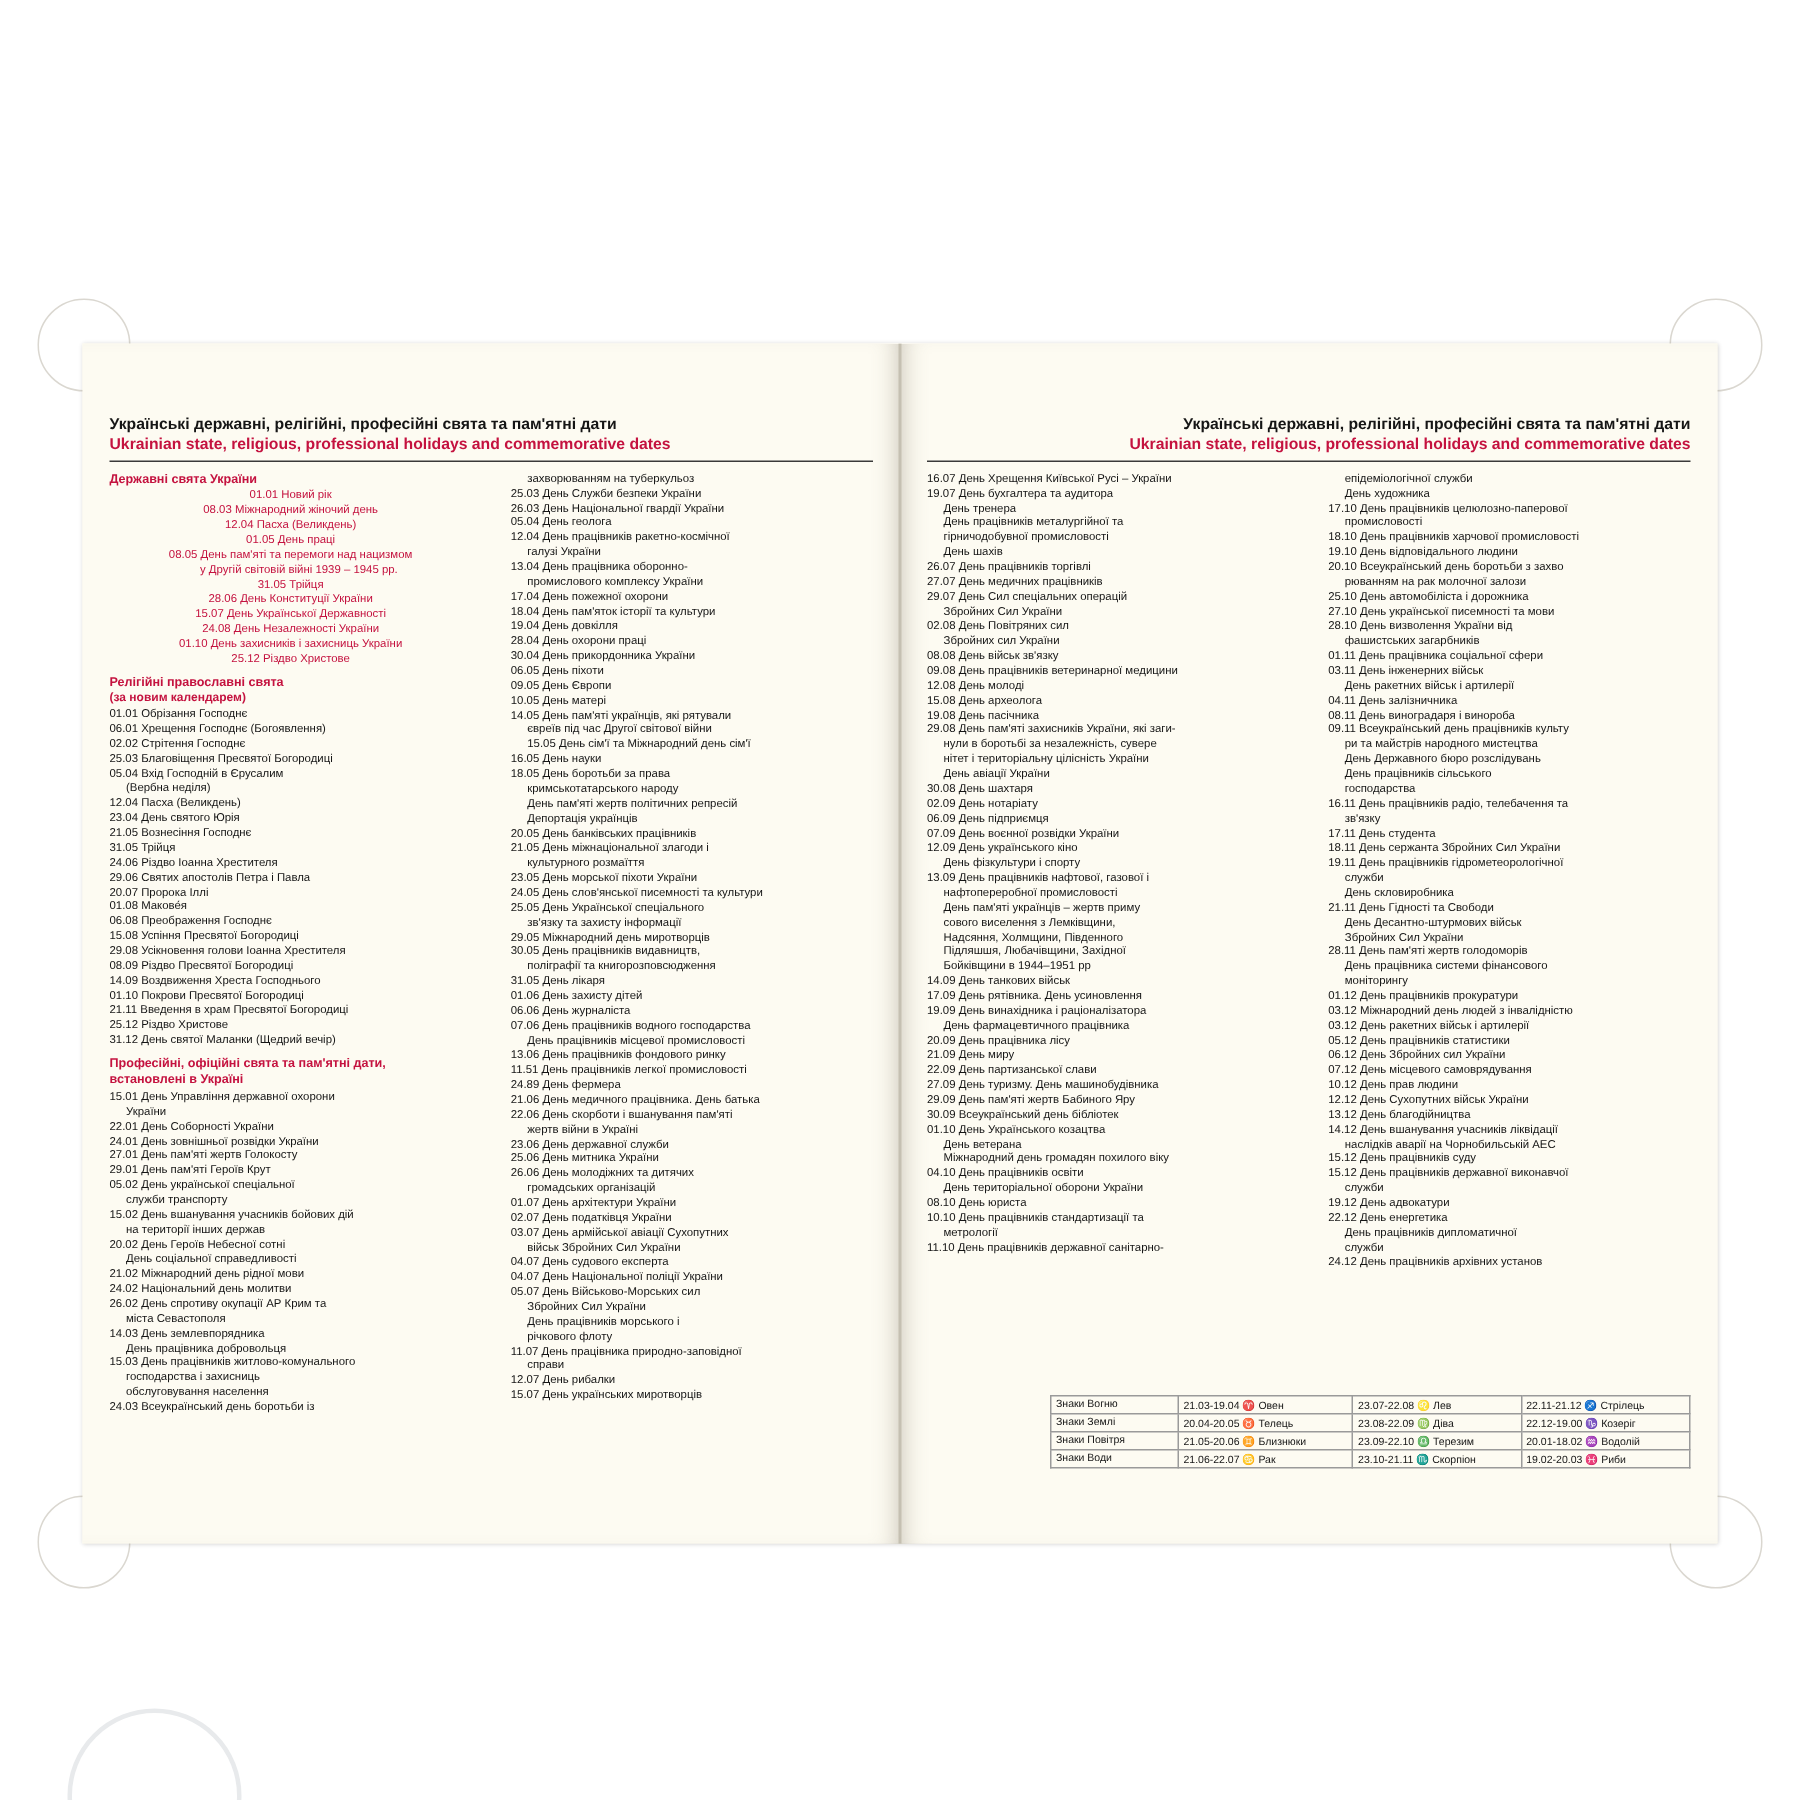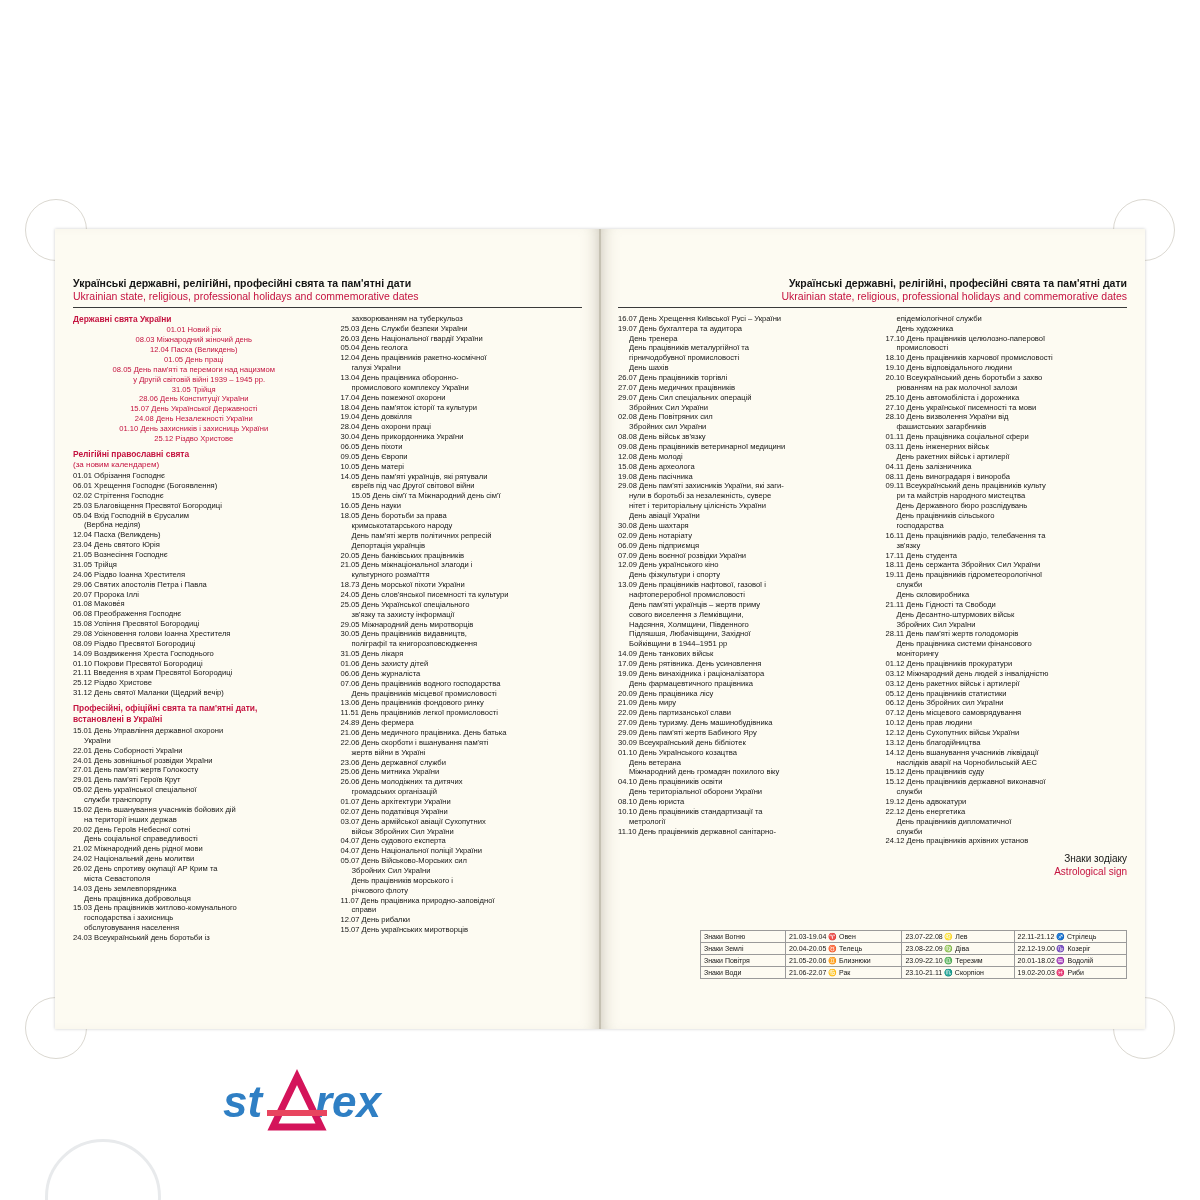--- a/index.html
+++ b/index.html
@@ -19,30 +19,30 @@
   .corner{position:absolute;width:60px;height:60px;border:1px solid rgba(150,140,120,.35);border-radius:50%;}
   .corner.tl{left:-30px;top:-30px;}
   .corner.tr{right:-30px;top:-30px;}
   .corner.bl{left:-30px;bottom:-30px;}
   .corner.br{right:-30px;bottom:-30px;}
 
   .inner{position:absolute;left:18px;right:18px;top:48px;bottom:10px;}
 
   .hdr{font-size:10.5px;color:#151515;line-height:1.28;}
   .hdr .uk{font-weight:600;}
-  .hdr .en{color:#c4123f;font-weight:400;}
+  .hdr .en{color:#c4123f;font-weight:700;}
   .page.right .hdr{text-align:right;}
 
   .rule{height:1px;background:#3a3a3a;margin-top:3px;margin-bottom:6px;}
 
   .cols{display:flex;gap:26px;}
   .col{width:50%;}
 
   .secttl{color:#c4123f;font-size:8.4px;font-weight:700;line-height:1.25;margin-bottom:1px;}
-  .secttl.sub{font-weight:400;font-size:8px;}
+  .secttl.sub{font-weight:700;font-size:8px;}
 
   ul.list{list-style:none;margin:0;padding:0;}
   ul.list li{font-size:7.6px;line-height:1.3;color:#151515;margin:0;padding:0;
              text-indent:-11px;padding-left:11px;}
   ul.list li.red{color:#c4123f;text-align:center;}
   ul.list li.cont{text-indent:0;padding-left:11px;}
   .gap{height:5px;}
 
   
   .zodiac-head{text-align:right;font-size:10px;line-height:1.3;margin-top:6px;}
@@ -181,21 +181,21 @@
                 <li class="cont">євреїв під час Другої світової війни</li>
                 <li class="cont">15.05 День сім'ї та Міжнародний день сім'ї</li>
                 <li>16.05 День науки</li>
                 <li>18.05 День боротьби за права</li>
                 <li class="cont">кримськотатарського народу</li>
                 <li class="cont">День пам'яті жертв політичних репресій</li>
                 <li class="cont">Депортація українців</li>
                 <li>20.05 День банківських працівників</li>
                 <li>21.05 День міжнаціональної злагоди і</li>
                 <li class="cont">культурного розмаїття</li>
-                <li>18.73 День морської піхоти України</li>
+                <li>23.05 День морської піхоти України</li>
                 <li>24.05 День слов'янської писемності та культури</li>
                 <li>25.05 День Української спеціального</li>
                 <li class="cont">зв'язку та захисту інформації</li>
                 <li>29.05 Міжнародний день миротворців</li>
                 <li>30.05 День працівників видавництв,</li>
                 <li class="cont">поліграфії та книгорозповсюдження</li>
                 <li>31.05 День лікаря</li>
                 <li>01.06 День захисту дітей</li>
                 <li>06.06 День журналіста</li>
                 <li>07.06 День працівників водного господарства</li>
@@ -347,24 +347,20 @@
                 <li>15.12 День працівників суду</li>
                 <li>15.12 День працівників державної виконавчої</li>
                 <li class="cont">служби</li>
                 <li>19.12 День адвокатури</li>
                 <li>22.12 День енергетика</li>
                 <li class="cont">День працівників дипломатичної</li>
                 <li class="cont">служби</li>
                 <li>24.12 День працівників архівних установ</li>
               </ul>
 
-            <div class="zodiac-head">
-              <div class="uk">Знаки зодіаку</div>
-              <div class="en">Astrological sign</div>
-            </div>
           </div>
         </div>
       </div>
 
       <div style="position:absolute;left:100px;right:18px;bottom:50px;">
         <table class="zodiac">
           <tbody id="zodiac-body">
               <tr>
                 <td class="lbl">Знаки Вогню</td>
                 <td>21.03-19.04 ♈ Овен</td>
@@ -390,26 +386,16 @@
                 <td>19.02-20.03 ♓ Риби</td>
               </tr>
             </tbody>
         </table>
       </div>
     </div>
 
     <div class="gutter"></div>
   </div>
 
-  <div class="logo">
-    <svg viewBox="0 0 190 75" width="190" height="75">
-      <text x="8" y="48" font-family="Liberation Sans, sans-serif" font-size="44" font-weight="700" font-style="italic" fill="#2f7fc4">st</text>
-      <text x="100" y="48" font-family="Liberation Sans, sans-serif" font-size="44" font-weight="700" font-style="italic" fill="#2f7fc4">rex</text>
-      <g>
-        <path d="M58 58 L82 8 L106 58 Z" fill="none" stroke="#d4145a" stroke-width="7"></path>
-        <path d="M52 44 L112 44" stroke="#e8455f" stroke-width="6"></path>
-      </g>
-    </svg>
-  </div>
 
   <div class="wm-ring"></div>
 
 </div>
 
 </body></html>

